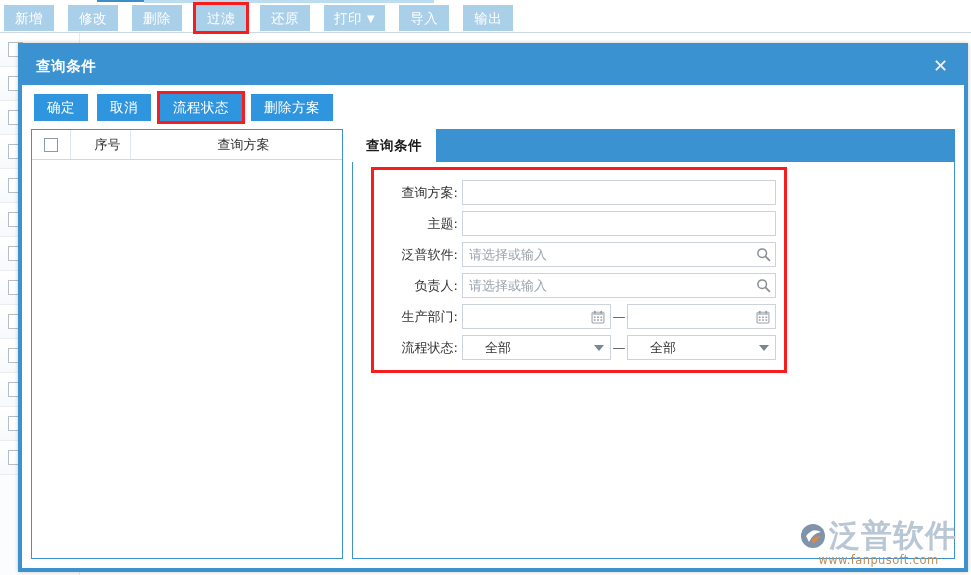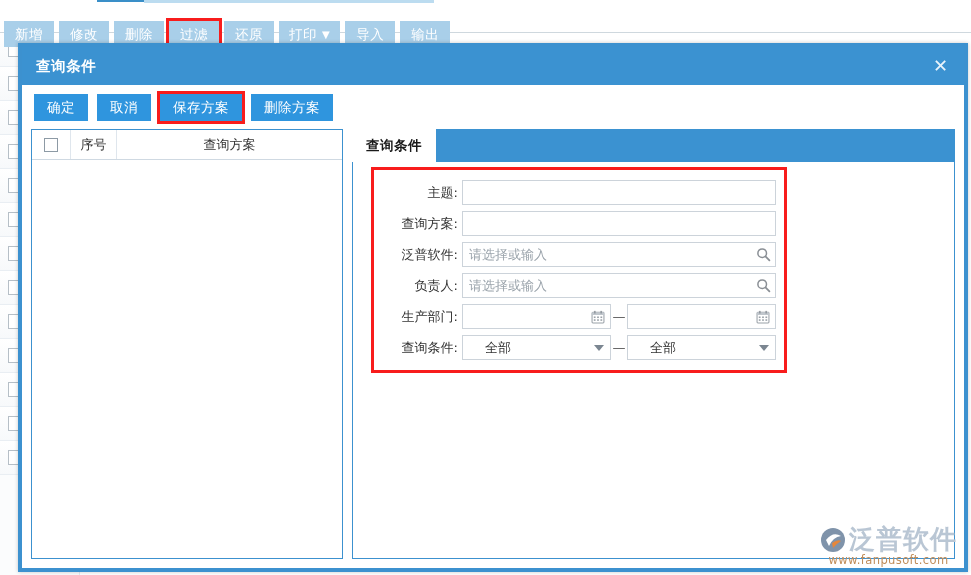--- a/index.html
+++ b/index.html
@@ -22,24 +22,23 @@
   .bg-toolbar {
     position: absolute;
     left: 0; top: 0;
     width: 971px; height: 33px;
     background: #ffffff;
     border-bottom: 1px solid #cfd8de;
   }
   .bg-toolbar-inner {
     display: flex;
     align-items: center;
-    gap: 5px;
+    gap: 14px;
     padding: 3px 4px 0 4px;
     height: 100%;
-    margin-top: 16px;
   }
   .tb-btn {
     height: 26px;
     min-width: 50px;
     padding: 0 10px;
     background: #a9cfe9;
     color: #ffffff;
     font-size: 13.5px;
     line-height: 26px;
     text-align: center;
@@ -177,20 +176,21 @@
     border: 1px solid #3c91cf;
     background: #ffffff;
     display: flex;
     flex-direction: column;
   }
   .scheme-head {
     display: flex;
     height: 30px;
     border-bottom: 1px solid #cfd9e2;
     background: #ffffff;
+    gap: 14px;
   }
   .sh-cell {
     display: flex;
     align-items: center;
     justify-content: center;
     font-size: 13px;
     color: #333333;
     border-right: 1px solid #dfe6ed;
   }
   .sh-cell:last-child { border-right: none; }
@@ -343,21 +343,21 @@
   
   .watermark {
     position: absolute;
     right: 14px; bottom: 8px;
     text-align: center;
     user-select: none;
     z-index: 20;
   }
   .wm-row { display: flex; align-items: center; gap: 3px; }
   .wm-text {
-    font-size: 26px;
+    font-size: 31px;
     font-weight: bold;
     color: #b9c6d4;
     letter-spacing: 1px;
   }
   .wm-url {
     font-size: 11.5px;
     color: #c08d5a;
     letter-spacing: 0.4px;
     margin-top: -4px;
   }
@@ -428,21 +428,21 @@
   <div class="modal">
 
     <div class="modal-header">
       <span class="modal-title">查询条件</span>
       <span class="close-x">✕</span>
     </div>
 
     <div class="modal-toolbar" id="dialog-toolbar">
         <div class="mt-btn">确定</div>
         <div class="mt-btn">取消</div>
-        <div class="mt-btn hl">保存方案</div>
+        <div class="mt-btn hl">流程状态</div>
         <div class="mt-btn">删除方案</div>
       </div>
 
     <div class="modal-body">
 
       <div class="scheme-panel">
         <div class="scheme-head">
           <div class="sh-cell sh-cb">
             <span class="sh-cb-box"></span>
           </div>
@@ -454,27 +454,27 @@
 
       <div class="cond-panel">
         <div class="tabbar">
           <div class="tab">查询条件</div>
           <div class="tab-rest"></div>
         </div>
 
         <div class="cond-area">
           <div class="form-hl" id="form-rows">
               <div class="frow">
-                <div class="flabel">主题:</div>
+                <div class="flabel">查询方案:</div>
                 <div class="fctrl">
                   <input class="inp" type="text" placeholder="" style="">
                 </div>
               </div>
               <div class="frow">
-                <div class="flabel">查询方案:</div>
+                <div class="flabel">主题:</div>
                 <div class="fctrl">
                   <input class="inp" type="text" placeholder="" style="">
                 </div>
               </div>
               <div class="frow">
                 <div class="flabel">泛普软件:</div>
                 <div class="fctrl">
                   <div class="inp-wrap">
                     <input class="inp" type="text" placeholder="请选择或输入" style="">
                     <span class="ico-btn">
@@ -540,21 +540,21 @@
                             <rect x="7" y="10.6" width="2" height="1.8"></rect>
                             <rect x="10.8" y="10.6" width="2" height="1.8"></rect>
                           </g>
                         </svg>
                       </span>
                     </div>
                   </div>
                 </div>
               </div>
               <div class="frow">
-                <div class="flabel">查询条件:</div>
+                <div class="flabel">流程状态:</div>
                 <div class="fctrl">
                   <div class="pairwrap">
                     <div class="pair-half">
                       <select class="sel"><option>全部</option></select>
                       <span class="sel-arrow"></span>
                     </div>
                     <span class="dash">—</span>
                     <div class="pair-half">
                       <select class="sel"><option>全部</option></select>
                       <span class="sel-arrow"></span>

